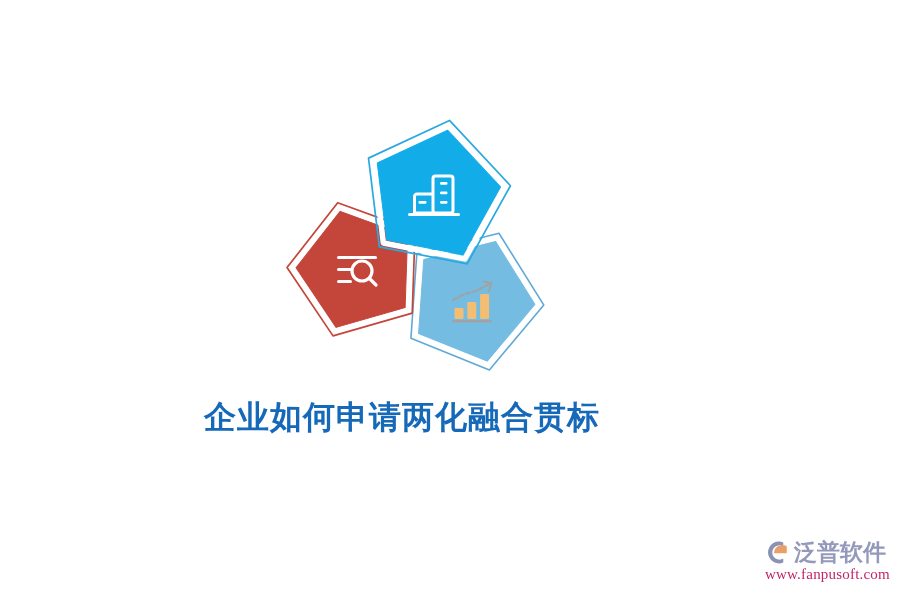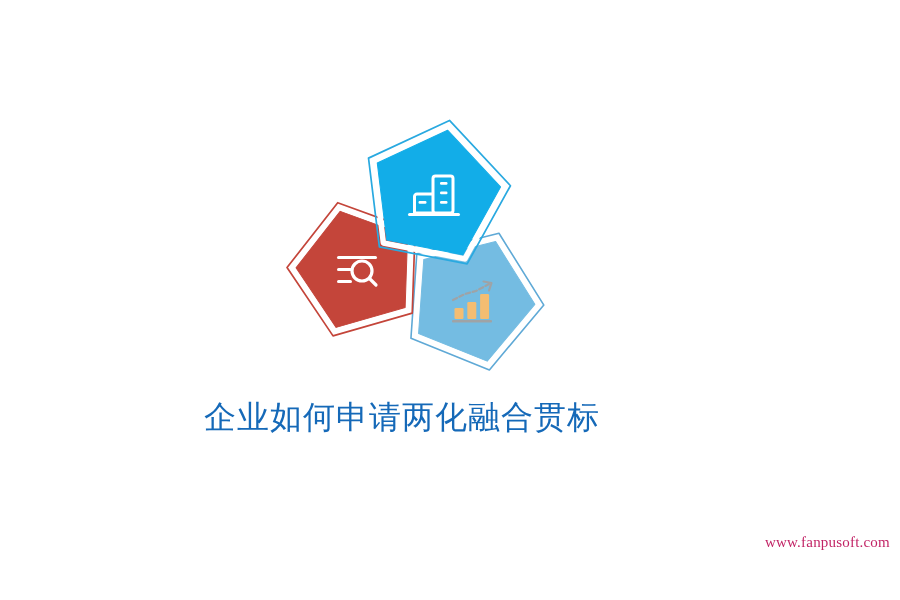--- a/index.html
+++ b/index.html
@@ -39,21 +39,21 @@
   }
 
   
   .page-title {
     position: absolute;
     left: 0;
     top: 396px;
     width: 804px;
     text-align: center;
     font-size: 32px;
-    font-weight: normal;
+    font-weight: bold;
     letter-spacing: 1px;
     color: #1569b8;
     font-family: "Liberation Sans", "DejaVu Sans", sans-serif;
     white-space: nowrap;
   }
 
   
   .watermark {
     position: absolute;
     right: 8px;
@@ -156,16 +156,23 @@
           <rect x="-16.5" y="4" width="8" height="2.8" rx="1.2" fill="#ffffff"></rect>
         </g>
       </g>
 
     </svg>
   </div>
 
   <div class="page-title">企业如何申请两化融合贯标</div>
 
   <div class="watermark">
+    <div class="watermark-row">
+      <svg class="watermark-mark" viewBox="0 0 32 32" xmlns="http://www.w3.org/2000/svg">
+        <path d="M 22 5 A 12.5 12.5 0 1 0 22 28 L 22 23.5 A 8.2 8.2 0 1 1 22 9.6 Z" fill="#8b93b5"></path>
+        <path d="M 11.5 17.5 A 9.5 9.5 0 0 1 26 9.5 L 26 17.5 Z" fill="#e8a06a"></path>
+      </svg>
+      <div class="watermark-brand">泛普软件</div>
+    </div>
     <div class="watermark-url">www.fanpusoft.com</div>
   </div>
 
 </div>
 
 </body></html>

